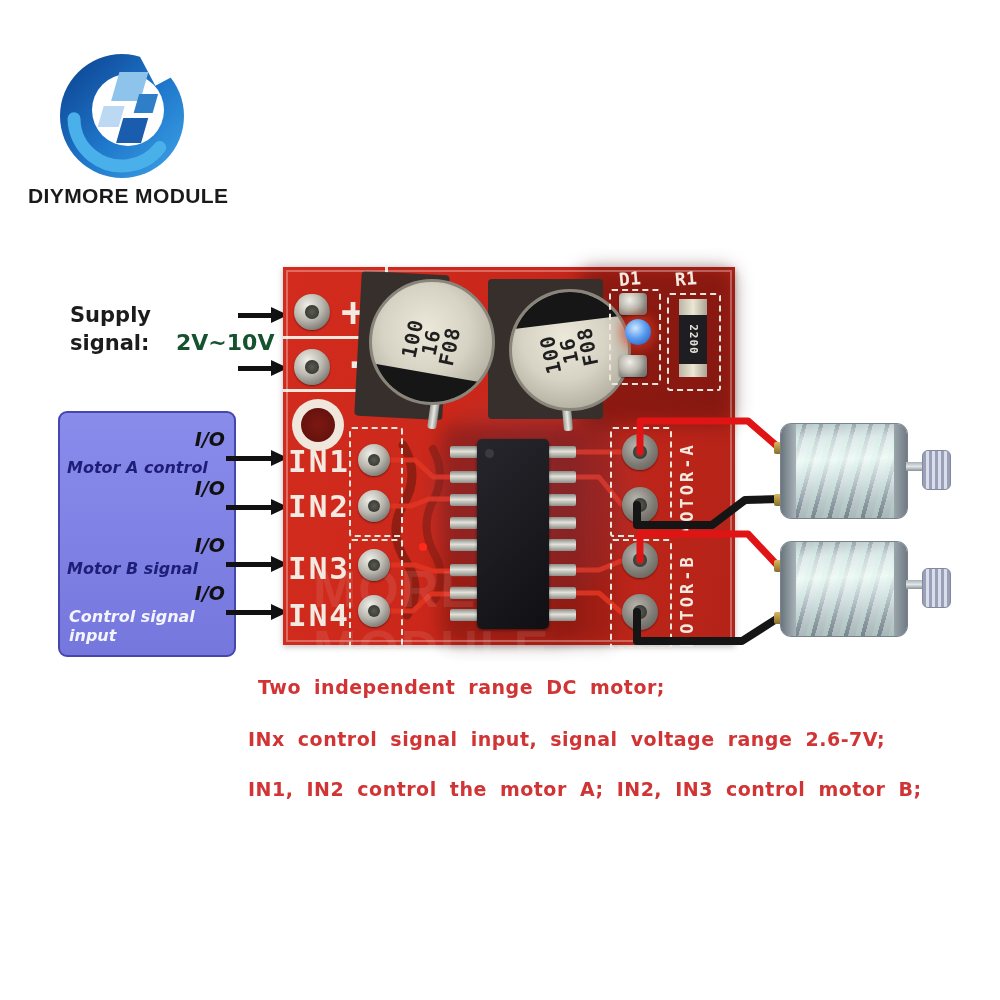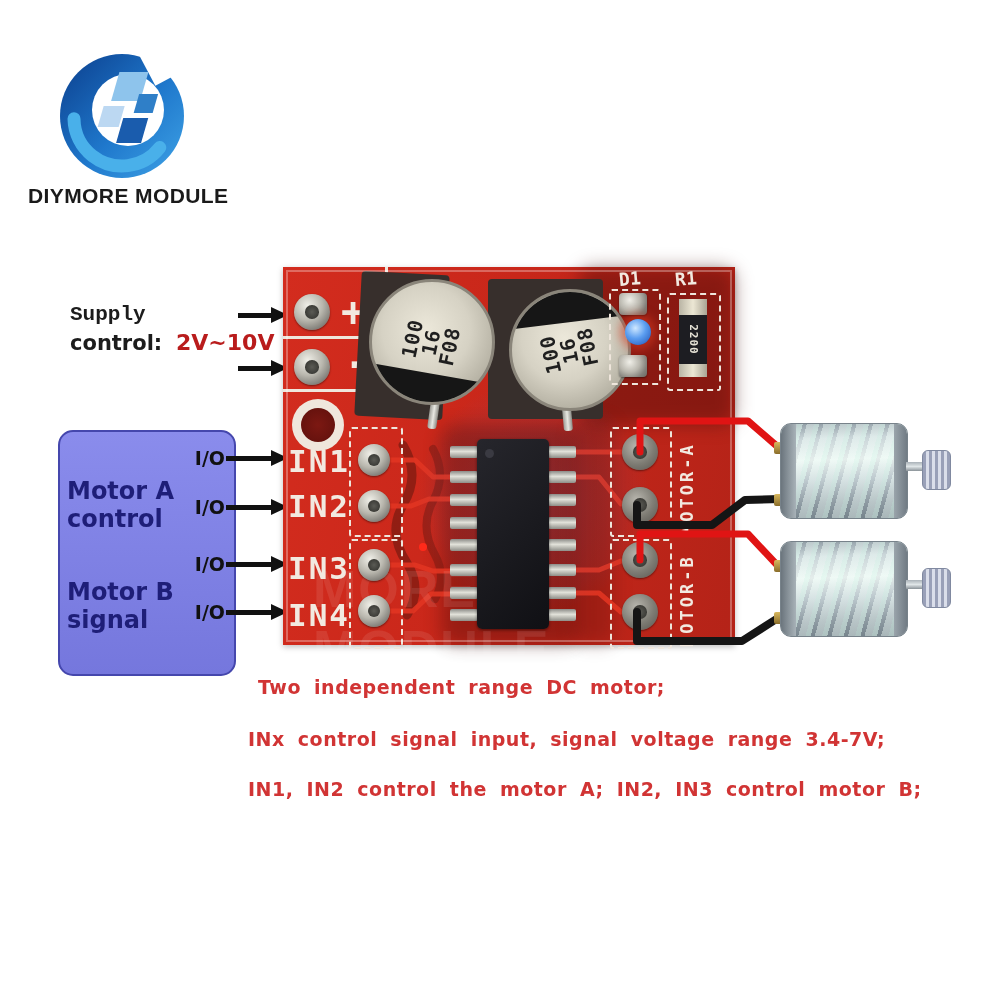--- a/index.html
+++ b/index.html
@@ -6,35 +6,35 @@
   body{width:1000px;height:1000px;position:relative;background:#ffffff;overflow:hidden;
        font-family:"DejaVu Sans",sans-serif;}
   .abs{position:absolute;}
 
   
   .brand-name{left:28px;top:184px;width:240px;font-family:"Liberation Sans",sans-serif;
     font-weight:bold;font-size:21px;color:#1a1a1a;letter-spacing:.4px;}
 
   
   .ann{font-weight:bold;color:#1c1c1c;}
-  .supply1{left:70px;top:303px;font-size:21px;font-family:Liberation Mono, monospace;}
+  .supply1{left:70px;top:303px;font-size:21px;}
   .supply2{left:70px;top:331px;font-size:21px;}
-  .supply-val{left:176px;top:330px;font-size:22px;color:#b91c1c;}
+  .supply-val{left:176px;top:330px;font-size:22px;color:#14532d;}
 
   
   .arrow{display:flex;align-items:center;height:16px;}
   .arrow-shaft{flex:1;height:5px;background:#111;}
   .arrow-head{width:0;height:0;border-left:17px solid #111;
     border-top:8px solid transparent;border-bottom:8px solid transparent;}
 
   
-  .ctrl-box{left:58px;top:430px;width:174px;height:242px;border-radius:15px;
-    background:linear-gradient(180deg,#8a8cec,#7577dd);border:2px solid #4547ad;}
+  .ctrl-box{left:58px;top:411px;width:174px;height:242px;border-radius:9px;
+    background:linear-gradient(180deg,#8a8cec,#7577dd);border:2px solid #4547ad;font-style:italic;}
   .io-lab{position:absolute;right:9px;font-size:19px;font-weight:bold;color:#111;}
-  .motor-lab{position:absolute;left:7px;font-size:24px;font-weight:bold;color:#1e1e78;}
+  .motor-lab{position:absolute;left:7px;font-size:16px;font-weight:bold;color:#1e1e78;}
   .ctrl-caption{position:absolute;left:9px;bottom:10px;font-size:16px;font-weight:bold;color:#f4f4fc;}
 
   
   .pcb{left:283px;top:267px;width:452px;height:378px;
     background:linear-gradient(100deg,#d32c1e 0%,#c9271a 45%,#b42318 100%);
     box-shadow:0 2px 6px rgba(0,0,0,.25);}
   .pcb-outline{position:absolute;inset:3px;border:2px solid rgba(255,255,255,.30);pointer-events:none;}
   .shade{position:absolute;background:rgba(66,10,8,.42);filter:blur(9px);border-radius:14px;}
   .silk{position:absolute;background:#efe6dc;}
   .silk-txt{position:absolute;font-family:"DejaVu Sans Mono",monospace;font-weight:bold;color:#f2e9e0;}
@@ -126,39 +126,40 @@
   <g transform="translate(56,30) skewX(-16)">
     <rect x="14" y="2" width="29" height="29" fill="#8ec4ec"></rect>
     <rect x="40" y="24" width="19" height="19" fill="#2f7fc8"></rect>
     <rect x="8" y="36" width="21" height="21" fill="#bcd8f2"></rect>
     <rect x="31" y="48" width="25" height="25" fill="#1a5cad"></rect>
   </g>
 </svg>
 <div class="abs brand-name">DIYMORE MODULE</div>
 
 <div class="abs ann supply1">Supply</div>
-<div class="abs ann supply2">control:</div>
+<div class="abs ann supply2">signal:</div>
 <div class="abs ann supply-val">2V~10V</div>
 
 <div class="abs arrow" style="left:238px;top:307px;width:50px;">
     <div class="arrow-shaft"></div>
     <div class="arrow-head"></div>
   </div>
 <div class="abs arrow" style="left:238px;top:360px;width:50px;">
     <div class="arrow-shaft"></div>
     <div class="arrow-head"></div>
   </div>
 
 <div class="abs ctrl-box">
   <div class="io-lab" style="top:15px">I/O</div>
   <div class="io-lab" style="top:64px">I/O</div>
   <div class="io-lab" style="top:121px">I/O</div>
   <div class="io-lab" style="top:169px">I/O</div>
   <div class="motor-lab" style="top:45px">Motor A control</div>
   <div class="motor-lab" style="top:146px">Motor B signal</div>
+  <div class="ctrl-caption">Control signal input</div>
 </div>
 
 <div class="abs arrow" style="left:226px;top:450px;width:62px;">
     <div class="arrow-shaft"></div>
     <div class="arrow-head"></div>
   </div>
 <div class="abs arrow" style="left:226px;top:499px;width:62px;">
     <div class="arrow-shaft"></div>
     <div class="arrow-head"></div>
   </div>
@@ -332,14 +333,14 @@
   <div class="motor-body">
     <div class="motor-sheen"></div>
       <div class="motor-endL"></div>
       <div class="motor-endR"></div>
   </div>
   <div class="motor-shaft"></div>
   <div class="motor-knob"></div>
 </div>
 
 <div class="abs feature" style="left:258px;top:676px;">Two independent range DC motor;</div>
-<div class="abs feature" style="left:248px;top:728px;">INx control signal input, signal voltage range 3.4-7V;</div>
+<div class="abs feature" style="left:248px;top:728px;">INx control signal input, signal voltage range 2.6-7V;</div>
 <div class="abs feature" style="left:248px;top:778px;">IN1, IN2 control the motor A; IN2, IN3 control motor B;</div>
 
 </body></html>

